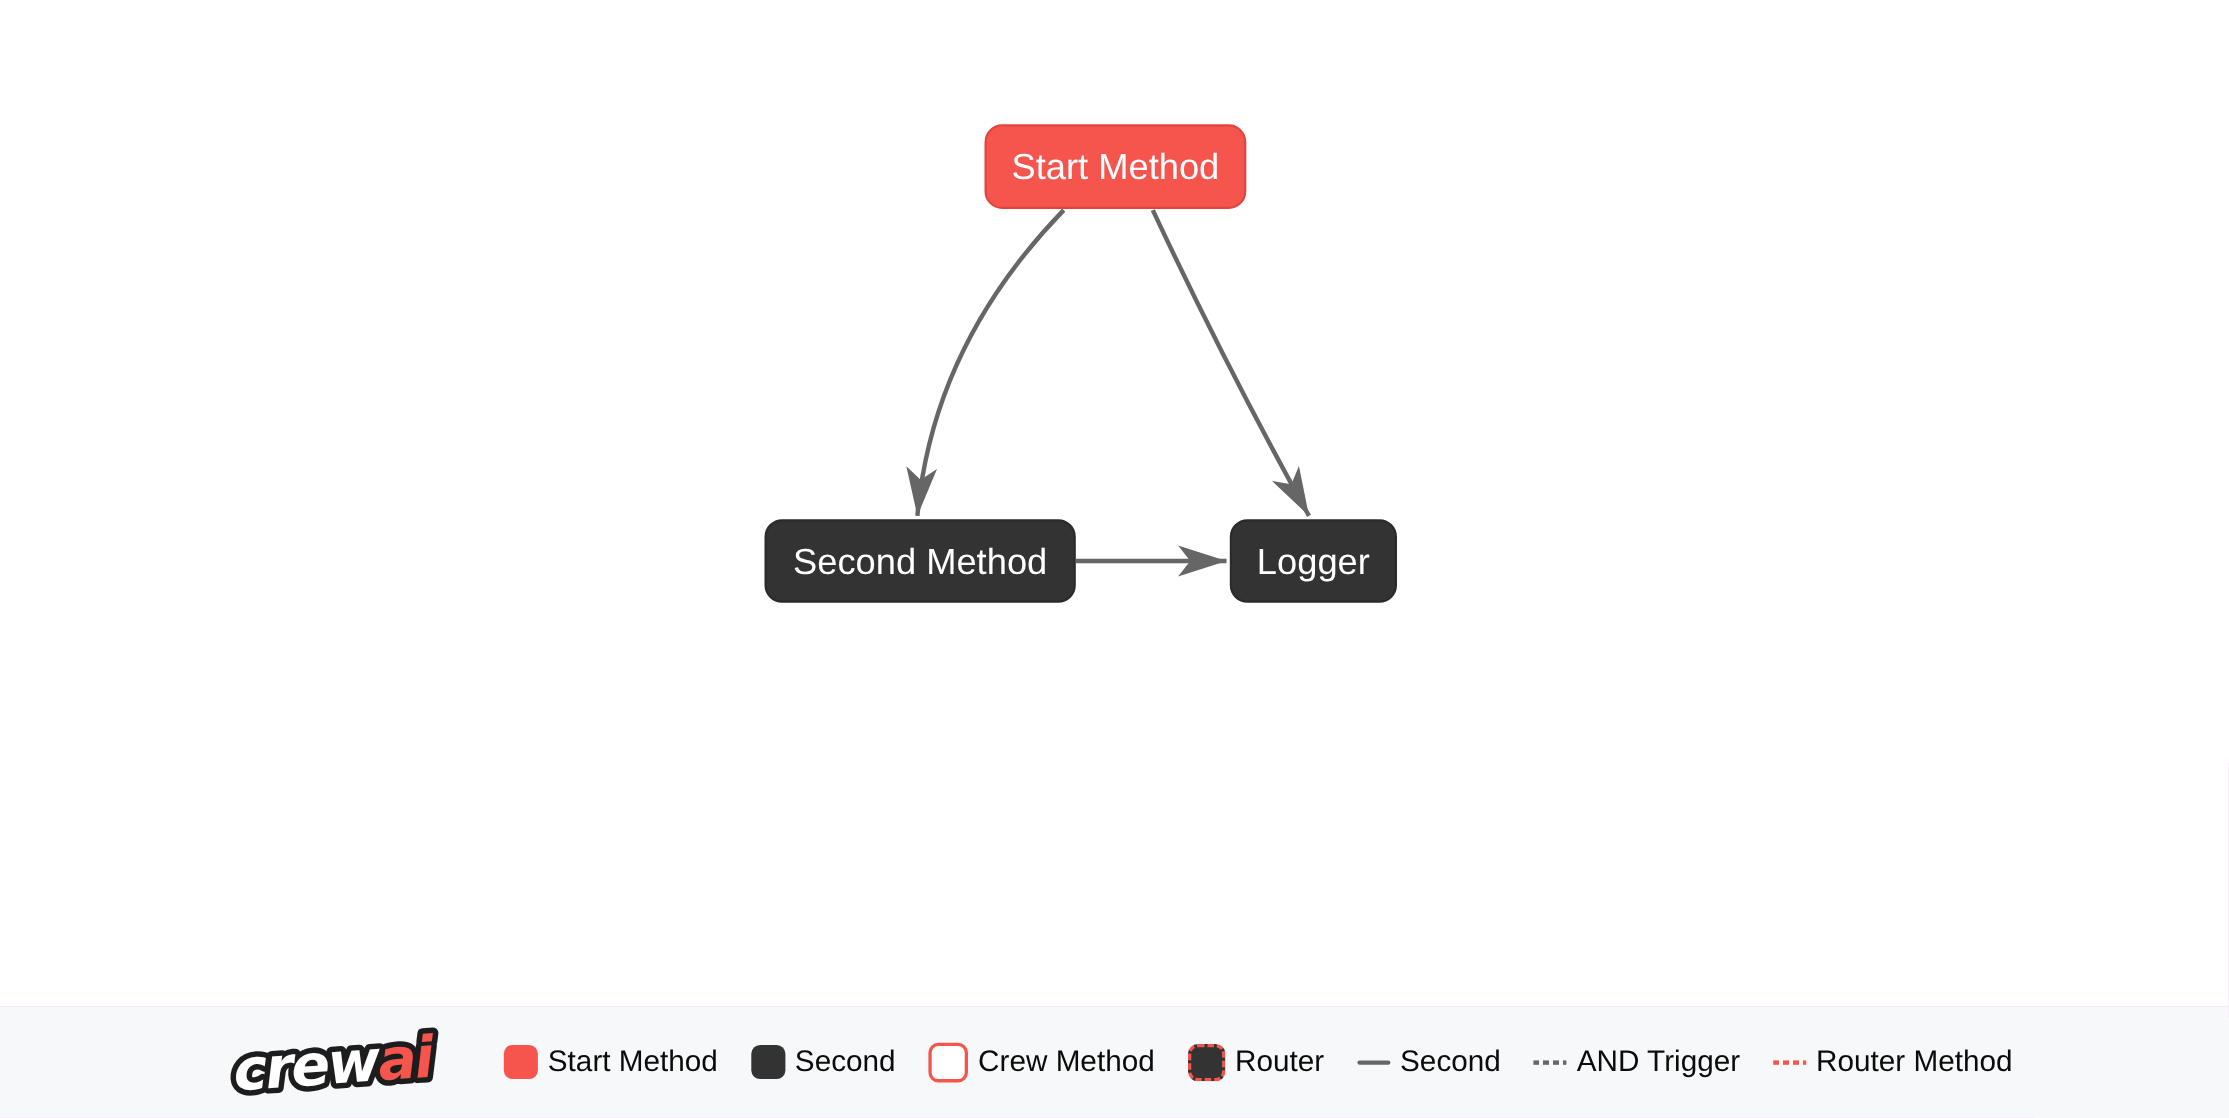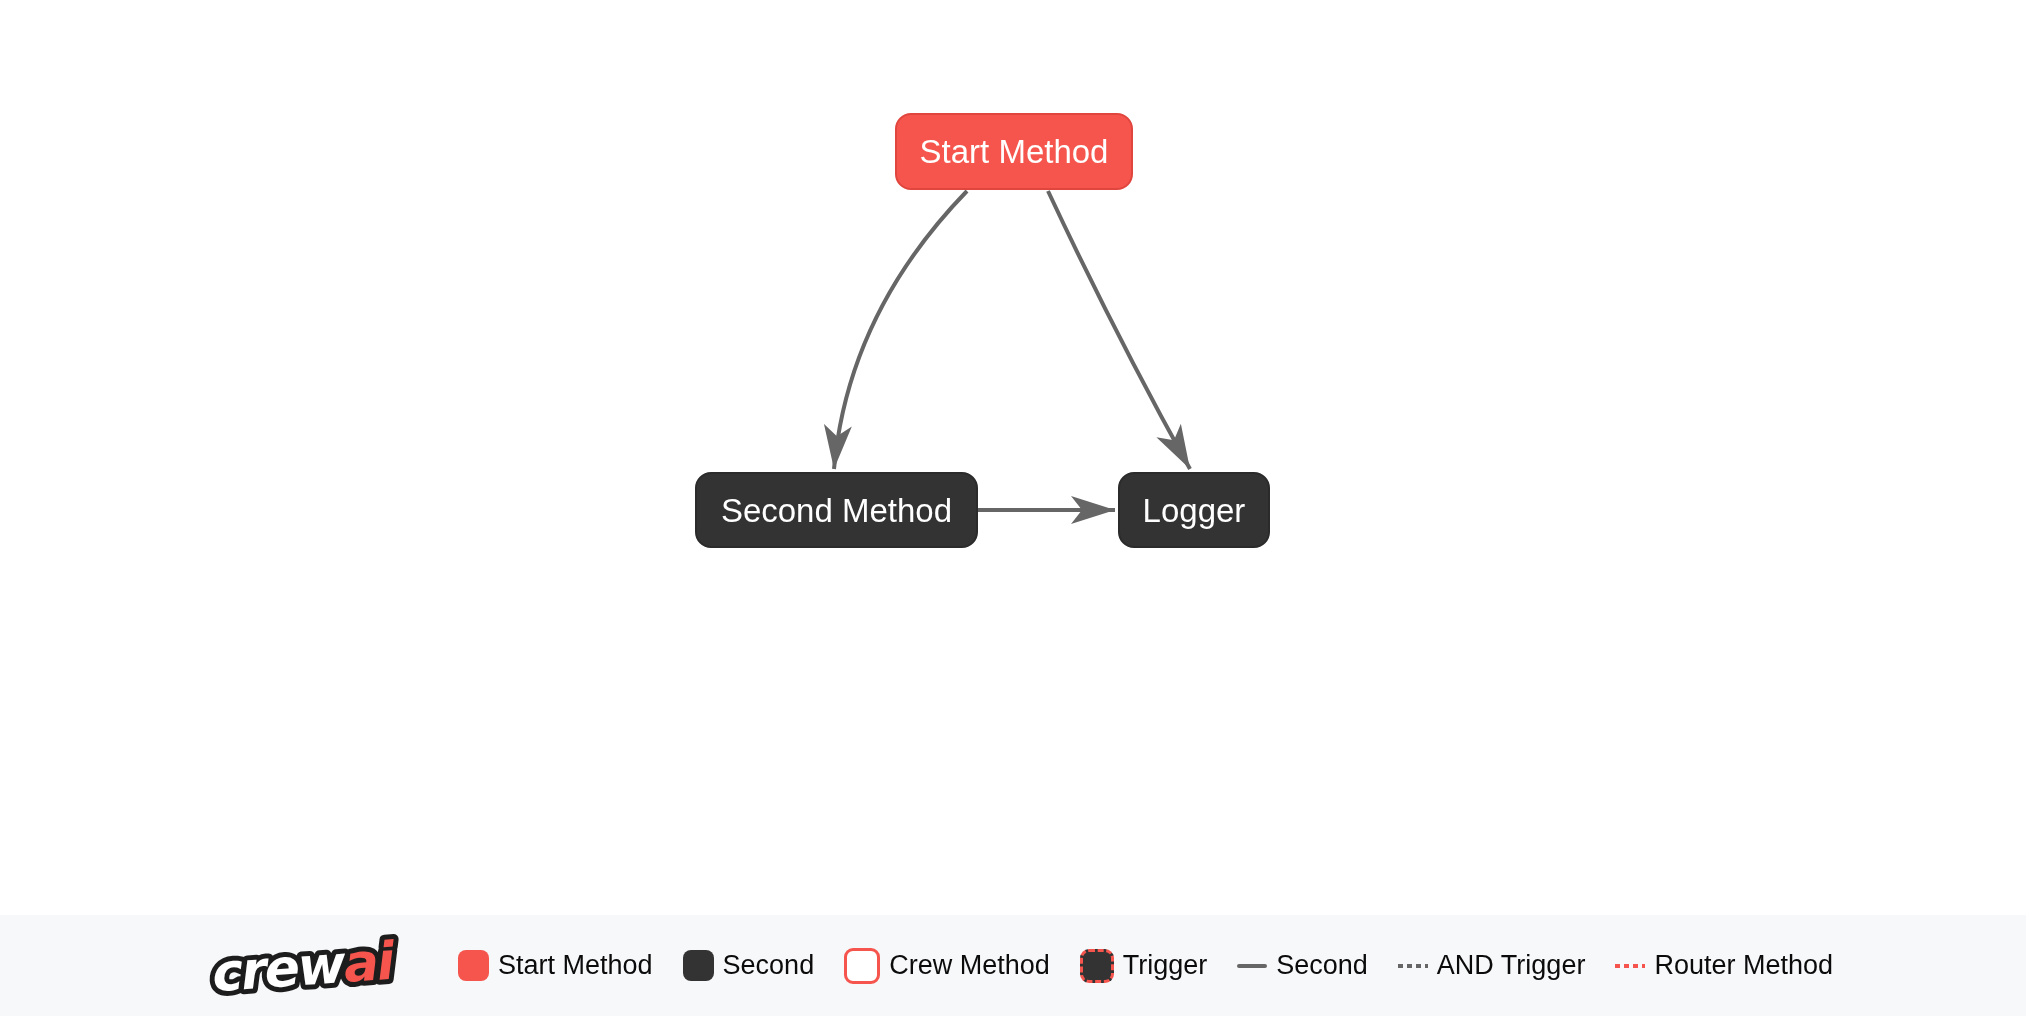--- a/index.html
+++ b/index.html
@@ -101,21 +101,21 @@
         <span>Second</span>
       </div>
 
       <div class="legend-item">
         <span class="swatch sw-crew"></span>
         <span>Crew Method</span>
       </div>
 
       <div class="legend-item">
         <span class="swatch sw-router"></span>
-        <span>Trigger</span>
+        <span>Router</span>
       </div>
 
       <div class="legend-item">
         <span class="swatch sw-line"></span>
         <span>Second</span>
       </div>
 
       <div class="legend-item">
         <span class="swatch sw-dash"></span>
         <span>AND Trigger</span>

